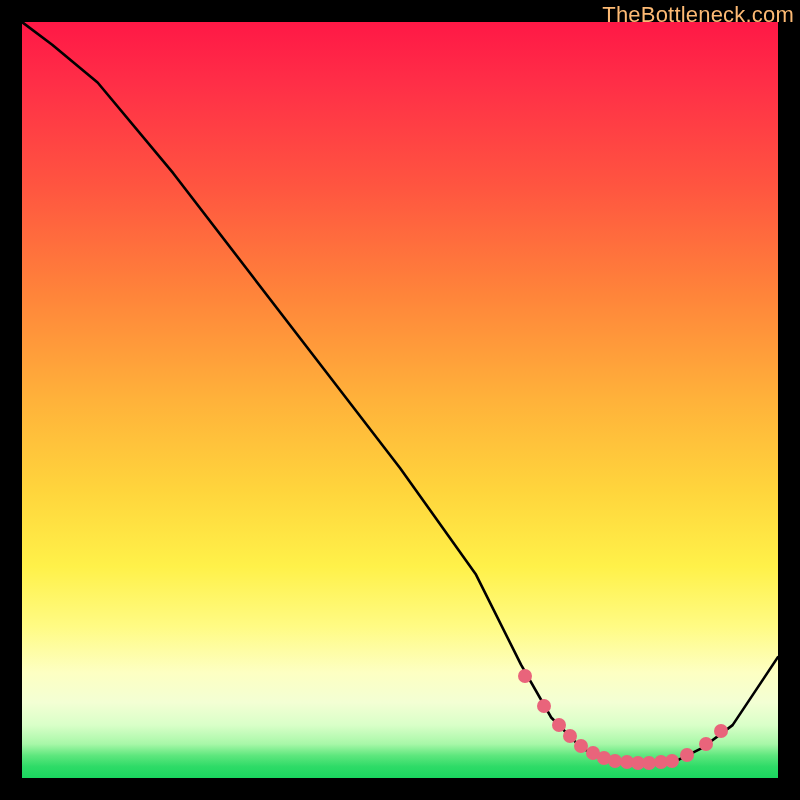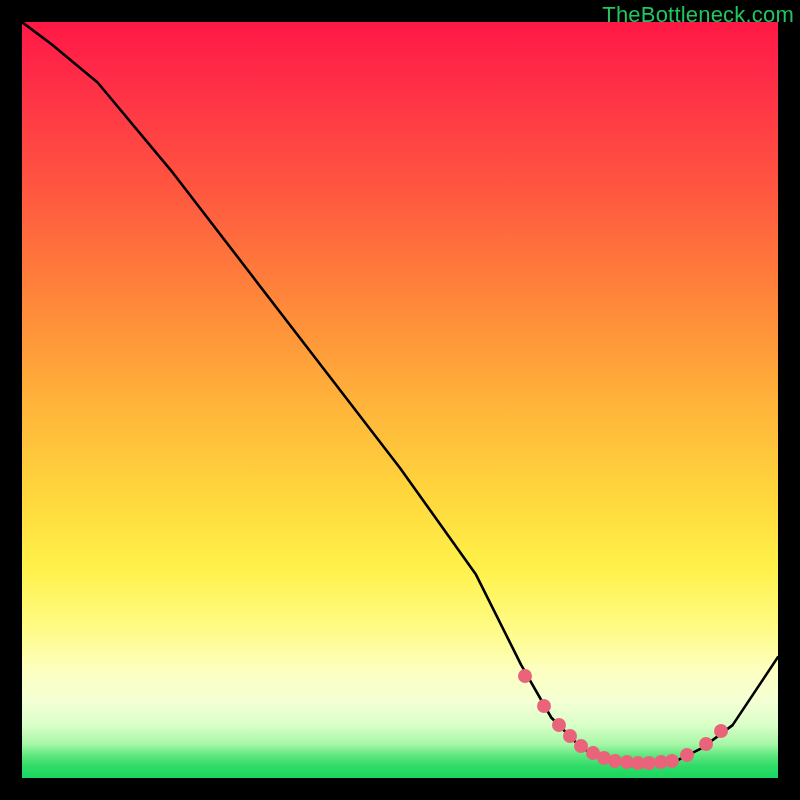--- a/index.html
+++ b/index.html
@@ -62,21 +62,21 @@
     height: 14px;
     margin-left: -7px;
     margin-top: -7px;
     border-radius: 50%;
     background: #e9647b; 
   }
   .watermark {
     position: absolute;
     top: 2px;
     right: 6px;
-    color: #22c55e;
+    color: #fdba74;
     font-size: 22px;
     letter-spacing: 0.2px;
     font-weight: 400;
     user-select: none;
   }
 </style>
 </head>
 <body>
 
 <div class="outer">

